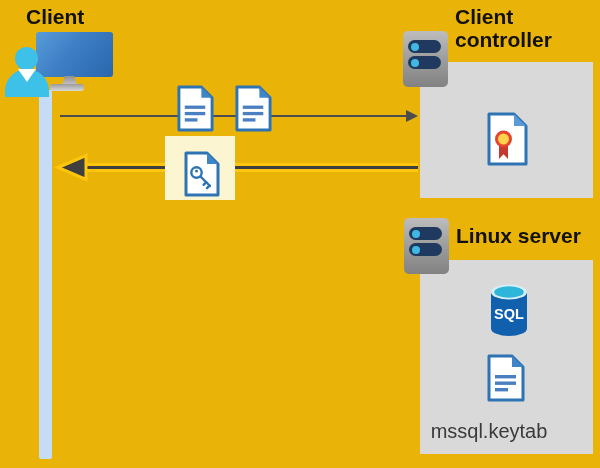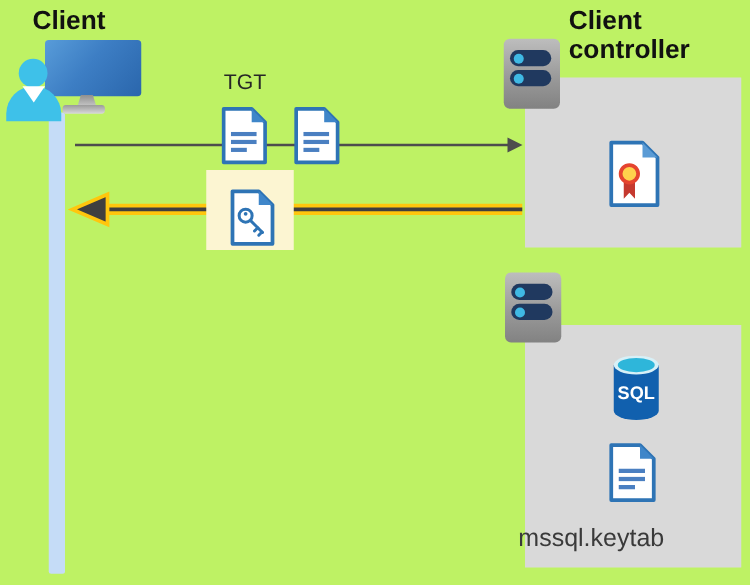--- a/index.html
+++ b/index.html
@@ -13,21 +13,21 @@
     --document_fold:#3f86c9;
     --doc_line_blue:#4a7fc1;
     --person_cyan:#3ec1e9;
     --sql_db_blue:#1160ae;
     --cert_seal_yellow:#ffd24c;
     --cert_ribbon_red:#c5392f;
     --text_dark:#111111;
   }
   html,body{margin:0;padding:0;background:#fff;}
   .stage{
-    position:relative;width:600px;height:468px;background:#bef264;overflow:hidden;
+    position:relative;width:600px;height:468px;background:#eab308;overflow:hidden;
     font-family:"Liberation Sans",sans-serif;color:var(--text_dark);
   }
   .abs{position:absolute;}
   .node-label{font-weight:700;font-size:21px;line-height:23px;color:var(--text_dark);}
   .small-label{font-size:17px;color:#262626;}
   .gray-box{background:var(--server_box_bg,#d9d9d9);}
   
   .monitor{left:36px;top:32px;width:77px;height:45px;border-radius:3px;
     background:linear-gradient(130deg,#589cd9 0%,#3d7ec4 45%,#2a66ac 100%);}
   .stand-neck{left:62px;top:76px;width:15px;height:9px;
@@ -55,21 +55,21 @@
   .server-icon{width:45px;height:56px;border-radius:5px;
     background:linear-gradient(180deg,#bdbdbd 0%,#9a9a9a 55%,#828282 100%);}
   .server-slot{position:absolute;left:5px;width:33px;height:13px;border-radius:7px;background:#20395f;}
   .server-slot.s1{top:9px;} .server-slot.s2{top:25px;}
   .server-dot{position:absolute;left:3px;top:2.5px;width:8px;height:8px;border-radius:50%;background:#3fb9e4;}
   
   .doc-page{fill:#ffffff;stroke:var(--document_blue);stroke-width:3;stroke-linejoin:round;}
   .doc-fold{fill:var(--document_fold);}
   .doc-line{fill:var(--doc_line_blue);}
   .key-stroke{fill:none;stroke:var(--document_blue);stroke-width:2.4;stroke-linecap:round;}
-  .keytab-label{left:404px;top:420px;width:138px;text-align:center;font-size:20px;color:#3a3a3a;}
+  .keytab-label{left:420px;top:420px;width:138px;text-align:center;font-size:20px;color:#3a3a3a;}
 </style>
 </head>
 <body>
 
 <div class="stage">
 
   <div class="abs gray-box" style="left:420px;top:62px;width:173px;height:136px;"></div>
   <div class="abs gray-box" style="left:420px;top:260px;width:173px;height:194px;"></div>
 
   <div class="abs node-label" style="left:26px;top:5px;">Client</div>
@@ -77,21 +77,20 @@
   <div class="abs monitor"></div>
   <div class="abs stand-neck"></div>
   <div class="abs stand-base"></div>
   <div class="abs person-head"></div>
   <div class="abs person-body"></div>
   <div class="abs person-collar"></div>
 
   <div class="abs req-line"></div>
   <div class="abs req-head"></div>
 
-  <div class="abs small-label" style="left:166px;top:56px;width:60px;text-align:center;">TGT</div>
 
   <svg class="abs" style="left:176px;top:85px;" width="39" height="47" viewBox="0 0 40 48">
     <path class="doc-page" d="M3 2 H26 L37 13 V46 H3 Z"></path>
     <path class="doc-fold" d="M26 2 L26 13 L37 13 Z"></path>
     <rect class="doc-line" x="9" y="21" width="21" height="3.4"></rect>
     <rect class="doc-line" x="9" y="27.5" width="21" height="3.4"></rect>
     <rect class="doc-line" x="9" y="34" width="13" height="3.4"></rect>
   </svg>
 
   <svg class="abs" style="left:234px;top:85px;" width="39" height="47" viewBox="0 0 40 48">
@@ -128,20 +127,21 @@
       <div class="server-dot"></div>
       </div>
   </div>
   <svg class="abs" style="left:486px;top:112px;" width="43" height="54" viewBox="0 0 43 54">
     <path class="doc-page" d="M3 2 H28 L40 14 V52 H3 Z"></path>
     <path d="M28 2 L28 14 L40 14 Z" fill="#5b9bd5"></path>
     <path d="M13 32.5 H22 V47 L17.5 42.2 L13 47 Z" fill="var(--cert_ribbon_red)"></path>
     <circle cx="17.5" cy="27" r="7" fill="var(--cert_seal_yellow)" stroke="#e5442f" stroke-width="3"></circle>
   </svg>
 
+  <div class="abs node-label" style="left:456px;top:224px;white-space:nowrap;">Linux server</div>
   <div class="abs server-icon" style="left:404px;top:218px;">
     <div class="server-slot s1">
       <div class="server-dot"></div>
       </div>
     <div class="server-slot s2">
       <div class="server-dot"></div>
       </div>
   </div>
 
   <svg class="abs" style="left:489px;top:283px;" width="40" height="54" viewBox="0 0 40 54">

